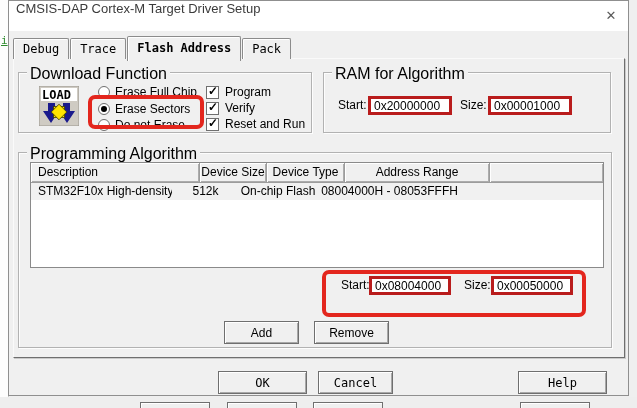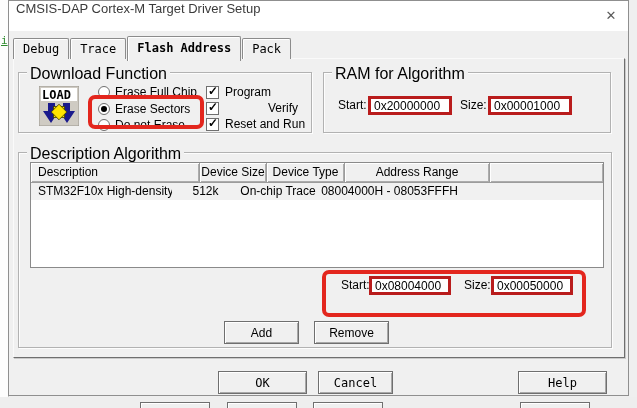--- a/index.html
+++ b/index.html
@@ -101,21 +101,21 @@
     </div>
     <div class="opt-row" style="left:79px;top:45px;">
       <span class="radio"></span>
       <span class="opt-label">Do not Erase</span>
     </div>
 
     <div class="opt-row" style="left:187px;top:12px;">
       <span class="checkbox checked"></span>
       <span class="opt-label">Program</span>
     </div>
-    <div class="opt-row" style="left:187px;top:28px;gap:43px;">
+    <div class="opt-row" style="left:187px;top:28px;">
       <span class="checkbox checked"></span>
       <span class="opt-label">Verify</span>
     </div>
     <div class="opt-row" style="left:187px;top:44px;">
       <span class="checkbox checked"></span>
       <span class="opt-label">Reset and Run</span>
     </div>
   </div>
 
   <svg class="load-icon" viewBox="0 0 40 40">
@@ -134,34 +134,34 @@
 
   <div class="group" style="left:323px;top:72px;width:288px;height:61px;">
     <span class="group-label">RAM for Algorithm</span>
     <span class="field-label" style="left:14px;top:23px;">Start:</span>
     <input class="edit" style="left: 44px; top: 23px; width: 84px;" value="0x20000000">
     <span class="field-label" style="left:136px;top:23px;">Size:</span>
     <input class="edit" style="left: 164px; top: 23px; width: 84px;" value="0x00001000">
   </div>
 
   <div class="group" style="left:18px;top:152px;width:594px;height:196px;">
-    <span class="group-label">Description Algorithm</span>
+    <span class="group-label">Programming Algorithm</span>
 
     <div class="table" style="left:11px;top:9px;width:574px;height:106px;">
       <div class="thead">
         <div class="th" style="width:169px;text-align:left;padding-left:7px;">Description</div>
         <div class="th" style="width:67px;">Device Size</div>
         <div class="th" style="width:78px;">Device Type</div>
         <div class="th" style="width:145px;">Address Range</div>
         <div class="th" style="flex:1;border-right:none;"></div>
       </div>
       <div class="trow selected">
         <div class="td left" style="width:141px;">STM32F10x High-density Flash</div>
         <div class="td" style="width:67px;">512k</div>
-        <div class="td" style="width:78px;">On-chip Trace</div>
+        <div class="td" style="width:78px;">On-chip Flash</div>
         <div class="td" style="width:145px;">08004000H - 08053FFFH</div>
         <div class="td" style="flex:1;"></div>
       </div>
     </div>
 
     <span class="field-label" style="left:322px;top:123px;">Start:</span>
     <input class="edit" style="left: 350px; top: 123px; width: 82px;" value="0x08004000">
     <span class="field-label" style="left:445px;top:123px;">Size:</span>
     <input class="edit" style="left: 472px; top: 123px; width: 82px;" value="0x00050000">
 

